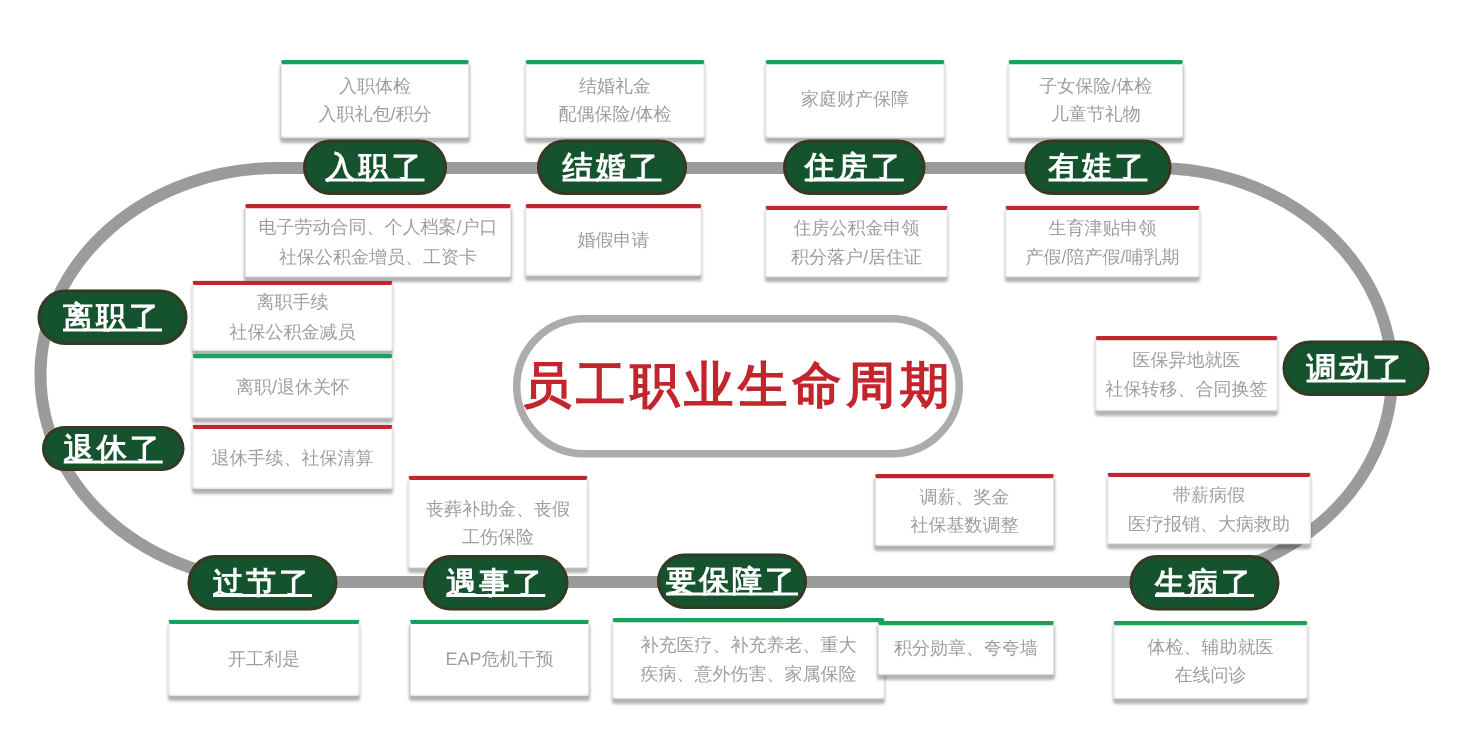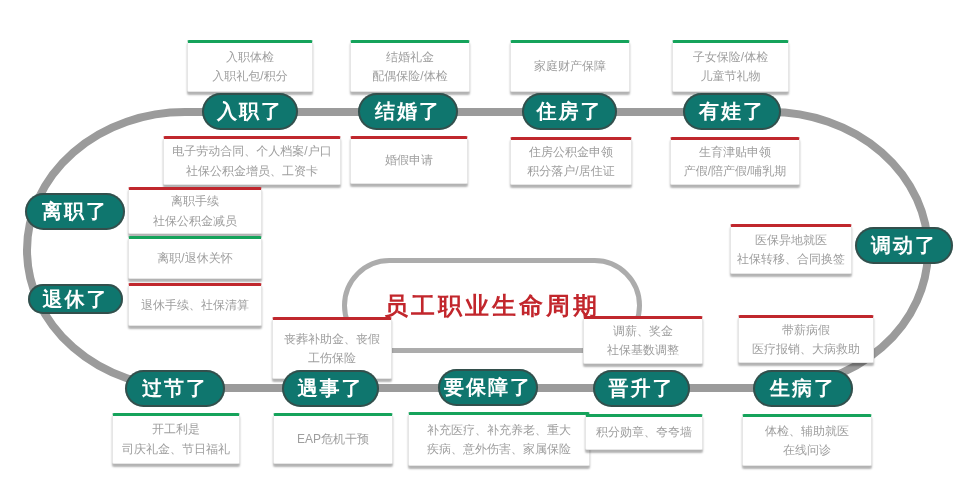--- a/index.html
+++ b/index.html
@@ -6,44 +6,44 @@
   .stage{
     position:relative;
     width:977px;height:500px;
     background:#ffffff;
     font-family:"Liberation Sans","DejaVu Sans",sans-serif;
     overflow:hidden;
   }
   .ring-svg{position:absolute;left:0;top:0;}
   .node{
     position:absolute;
-    background:#0f766e;
+    background:#14532d;
     color:#ffffff;
     font-weight:bold;
     font-size:20px;
     letter-spacing:2px;
     display:flex;align-items:center;justify-content:center;
     border-radius:19px;
     box-shadow:inset 0 0 0 2px rgba(120,10,15,.35);
     white-space:nowrap;
     z-index:3;
+    text-decoration:underline;
   }
   .center-pill{
     position:absolute;
     background:#ffffff;
     border:5px solid #ACACAC;
     border-radius:48px;
     color:#C2262C;
-    font-size:24px;
+    font-size:33px;
     font-weight:bold;
     letter-spacing:3px;
     display:flex;align-items:center;justify-content:center;
     z-index:2;
     white-space:nowrap;
-    margin-top:48px;
   }
   .box{
     position:absolute;
     background:#ffffff;
     border:1px solid #e6e6e6;
     border-top:3px solid #15A35B;
     box-shadow:0 3px 2px rgba(0,0,0,0.30);
     border-radius:2px;
     color:#9E9E9E;
     font-size:12px;
@@ -72,21 +72,20 @@
   <div class="node" style="left:202px;top:93px;width:96px;height:37px">入职了</div>
   <div class="node" style="left:358px;top:93px;width:100px;height:37px">结婚了</div>
   <div class="node" style="left:522px;top:93px;width:95px;height:37px">住房了</div>
   <div class="node" style="left:683px;top:93px;width:98px;height:37px">有娃了</div>
   <div class="node" style="left:855px;top:227px;width:98px;height:37px">调动了</div>
   <div class="node" style="left:25px;top:193px;width:100px;height:37px">离职了</div>
   <div class="node" style="left:28px;top:284px;width:95px;height:30px">退休了</div>
   <div class="node" style="left:125px;top:370px;width:100px;height:37px">过节了</div>
   <div class="node" style="left:282px;top:370px;width:97px;height:37px">遇事了</div>
   <div class="node" style="left:438px;top:369px;width:100px;height:37px">要保障了</div>
-  <div class="node" style="left:593px;top:370px;width:97px;height:37px">晋升了</div>
   <div class="node" style="left:753px;top:370px;width:100px;height:37px">生病了</div>
 
   <div class="box green" style="left:187px;top:40px;width:126px;height:52px">
     <div class="line">入职体检</div>
     <div class="line">入职礼包/积分</div>
   </div>
   <div class="box green" style="left:350px;top:40px;width:120px;height:52px">
     <div class="line">结婚礼金</div>
     <div class="line">配偶保险/体检</div>
   </div>
@@ -142,21 +141,20 @@
     <div class="line">调薪、奖金</div>
     <div class="line">社保基数调整</div>
   </div>
   <div class="box red" style="left:738px;top:315px;width:136px;height:48px">
     <div class="line">带薪病假</div>
     <div class="line">医疗报销、大病救助</div>
   </div>
 
   <div class="box green" style="left:112px;top:413px;width:128px;height:51px">
     <div class="line">开工利是</div>
-    <div class="line">司庆礼金、节日福礼</div>
   </div>
   <div class="box green" style="left:273px;top:413px;width:120px;height:51px">
     <div class="line">EAP危机干预</div>
 
   </div>
   <div class="box green" style="left:408px;top:412px;width:182px;height:54px">
     <div class="line">补充医疗、补充养老、重大</div>
     <div class="line">疾病、意外伤害、家属保险</div>
   </div>
   <div class="box green" style="left:585px;top:414px;width:118px;height:36px">

